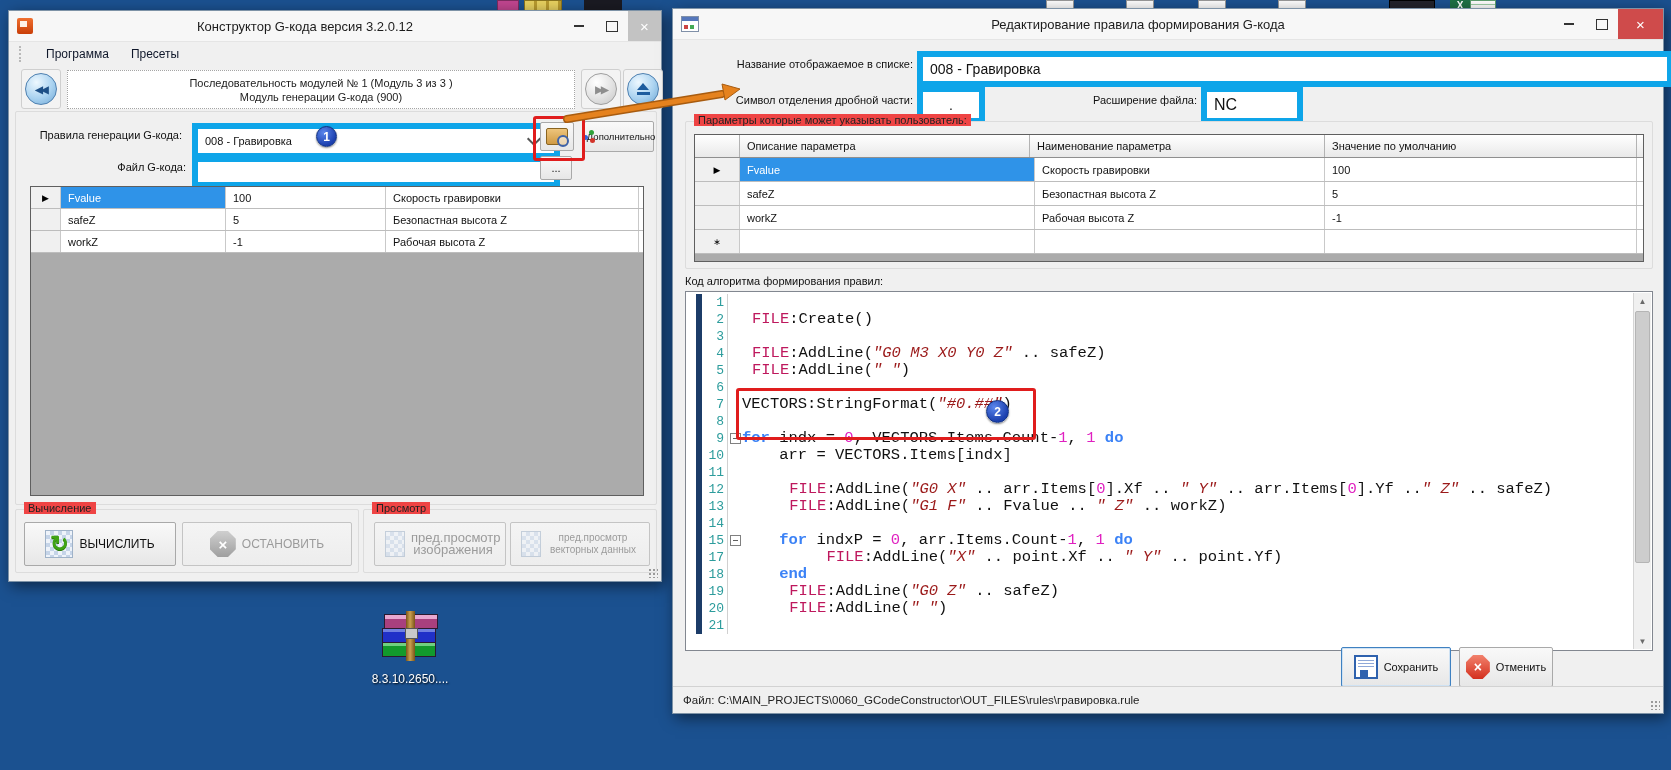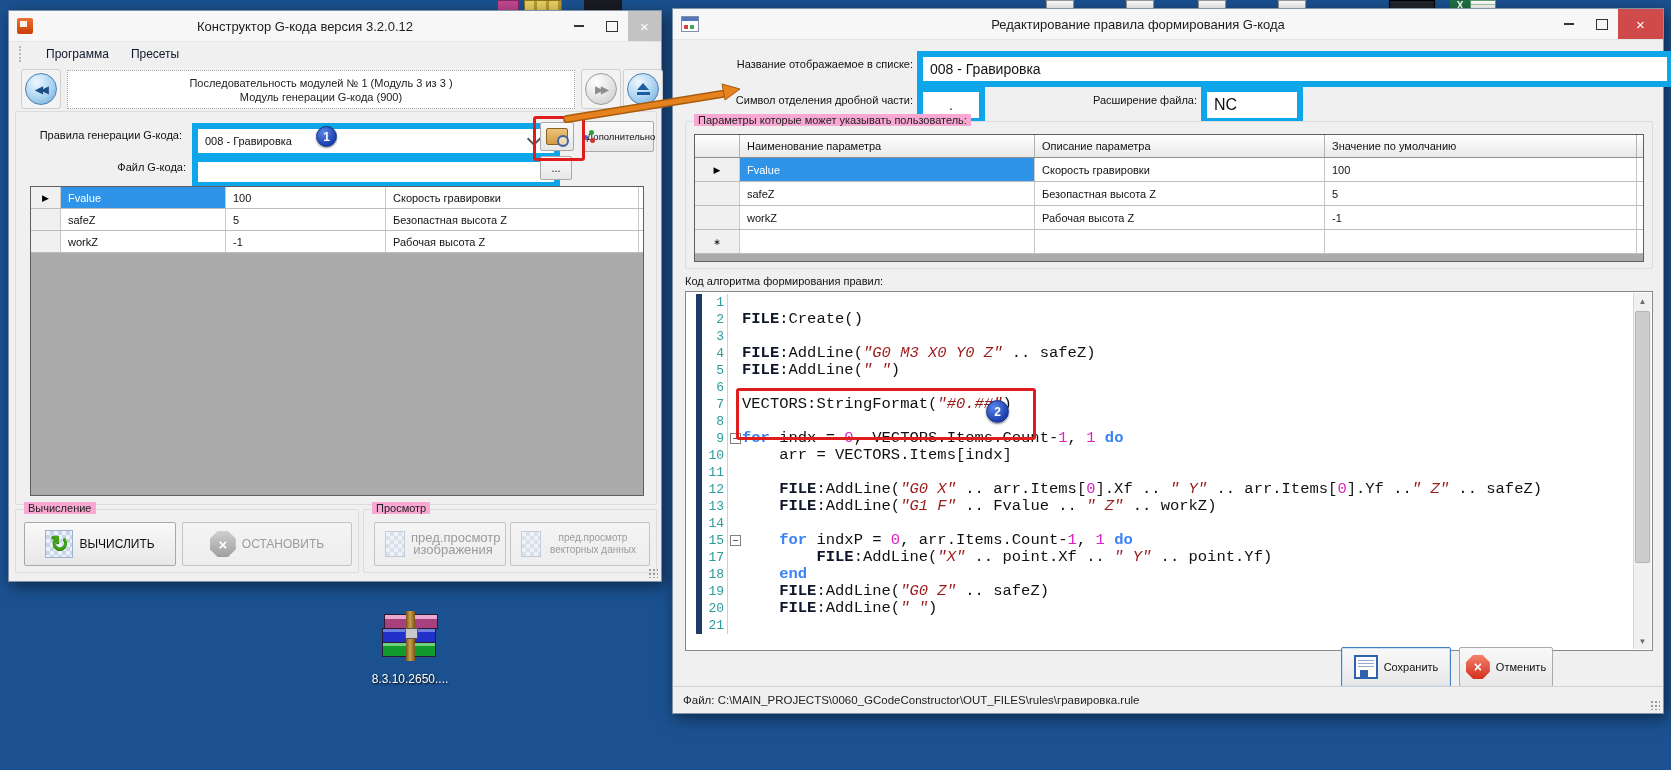--- a/index.html
+++ b/index.html
@@ -27,21 +27,21 @@
   .circ.blue{background:radial-gradient(circle at 35% 28%,#eef8ff 0%,#a9d2f0 55%,#70a8d6 100%);
     border:1px solid #4e80b0;color:#1d4f86;}
   .circ.gray{background:radial-gradient(circle at 35% 28%,#ffffff 0%,#e2e2e2 55%,#c6c6c6 100%);
     border:1px solid #9f9f9f;color:#8e8e8e;}
   .navbox{position:absolute;background:#fff;border:1px dotted #a5a5a5;display:flex;flex-direction:column;
     align-items:center;justify-content:center;font-size:11px;color:#222;line-height:14px;}
   .ejt-tri{width:0;height:0;border-left:6px solid transparent;border-right:6px solid transparent;
     border-bottom:7px solid #1d5c9e;}
   .ejt-bar{width:13px;height:3px;background:#1d5c9e;margin-top:2px;}
   .groupbox{position:absolute;border:1px solid #dcdcdc;border-radius:2px;}
-  .groupbox.lbl>.glabel{position:absolute;top:-8px;left:8px;background:#f9a8d4;padding:0 4px;
+  .groupbox.lbl>.glabel{position:absolute;top:-8px;left:8px;background:#ef4444;padding:0 4px;
     font-size:11px;color:#222;white-space:nowrap;}
   .rlabel{position:absolute;font-size:11px;color:#111;text-align:right;white-space:nowrap;}
   .tbox{position:absolute;background:#fff;border:6px solid #0ea5e9;font-size:11px;color:#111;
     display:flex;align-items:center;padding:0 7px;white-space:nowrap;}
   .btn{position:absolute;background:linear-gradient(#f9f9f9,#e7e7e7);border:1px solid #a9a9a9;
     border-radius:2px;display:flex;align-items:center;justify-content:center;gap:6px;
     font-size:11px;color:#111;}
   .btn.disabled{color:#9b9b9b;background:linear-gradient(#f4f4f4,#ededed);border-color:#c4c4c4;}
   .badge{position:absolute;width:19px;height:19px;border-radius:50%;color:#fff;font-size:12px;font-weight:bold;
     display:flex;align-items:center;justify-content:center;
@@ -69,21 +69,21 @@
   .ed-num{width:26px;align-self:stretch;background:#fff;color:#2c9c9c;
     font-family:"Liberation Mono",monospace;font-size:13px;text-align:right;padding-right:3px;
     border-right:1px solid #d0d0d0;box-sizing:border-box;line-height:17px;}
   .ed-fold{width:14px;align-self:stretch;display:flex;align-items:center;justify-content:center;}
   .fold-box{width:9px;height:9px;border:1px solid #808080;background:#fff;
     background-image:linear-gradient(#606060 0 0);background-size:5px 1px;
     background-position:center;background-repeat:no-repeat;}
   .ed-text{flex:1;font-family:"Liberation Mono",monospace;font-size:15.5px;line-height:17px;
     white-space:pre;color:#111;}
   .c-k{color:#3b82f6;font-weight:bold;}
-  .c-t{color:#0f172a;font-weight:bold;}
+  .c-t{color:#be185d;font-weight:normal;margin-left:10px;}
   .c-s{color:#9b1a1a;font-style:italic;}
   .c-m{color:#e020c0;}
   .c-p{color:#111;}
   .sbar{position:absolute;top:1px;right:1px;bottom:1px;width:17px;background:#f0f0f0;
     border-left:1px solid #d5d5d5;display:flex;flex-direction:column;align-items:center;}
   .sbar .arr{height:16px;width:100%;display:flex;align-items:center;justify-content:center;
     font-size:8px;color:#6a6a6a;}
   .sbar .thumb{width:13px;flex:0 0 250px;background:#cdcdcd;border:1px solid #b5b5b5;border-radius:2px;margin-top:2px;}
   
   .checker{background-color:#eef3fa;background-image:
@@ -298,22 +298,22 @@
     <div class="rlabel" style="left:380px;top:85px;width:144px;">Расширение файла:</div>
     <div class="tbox" style="left:528px;top:77px;width:76px;height:26px;font-size:16px;">
       <span>NC</span>
     </div>
 
     <div class="groupbox lbl" style="left:12px;top:112px;width:966px;height:146px;background:#f0f0f0;">
       <div class="glabel">Параметры которые может указывать пользователь:</div>
       <div class="dgv" id="right-dgv" style="left:8px;top:12px;width:948px;height:126px;">
           <div class="dgv-head">
             <div class="dgv-hc sel" style="width: 45px;"></div>
+            <div class="dgv-hc" style="width: 290px;">Описание параметра</div>
             <div class="dgv-hc" style="width: 295px;">Наименование параметра</div>
-            <div class="dgv-hc" style="width: 290px;">Описание параметра</div>
             <div class="dgv-hc" style="width: 312px;">Значение по умолчанию</div>
           </div>
           <div class="dgv-row" style="height: 23px;">
             <div class="dgv-c sel" style="width: 45px;">▶</div>
             <div class="dgv-c cur" style="width: 295px;">Fvalue</div>
             <div class="dgv-c" style="width: 290px;">Скорость гравировки</div>
             <div class="dgv-c" style="width: 312px;">100</div>
           </div>
           <div class="dgv-row" style="height: 23px;">
             <div class="dgv-c sel" style="width: 45px;"></div>

